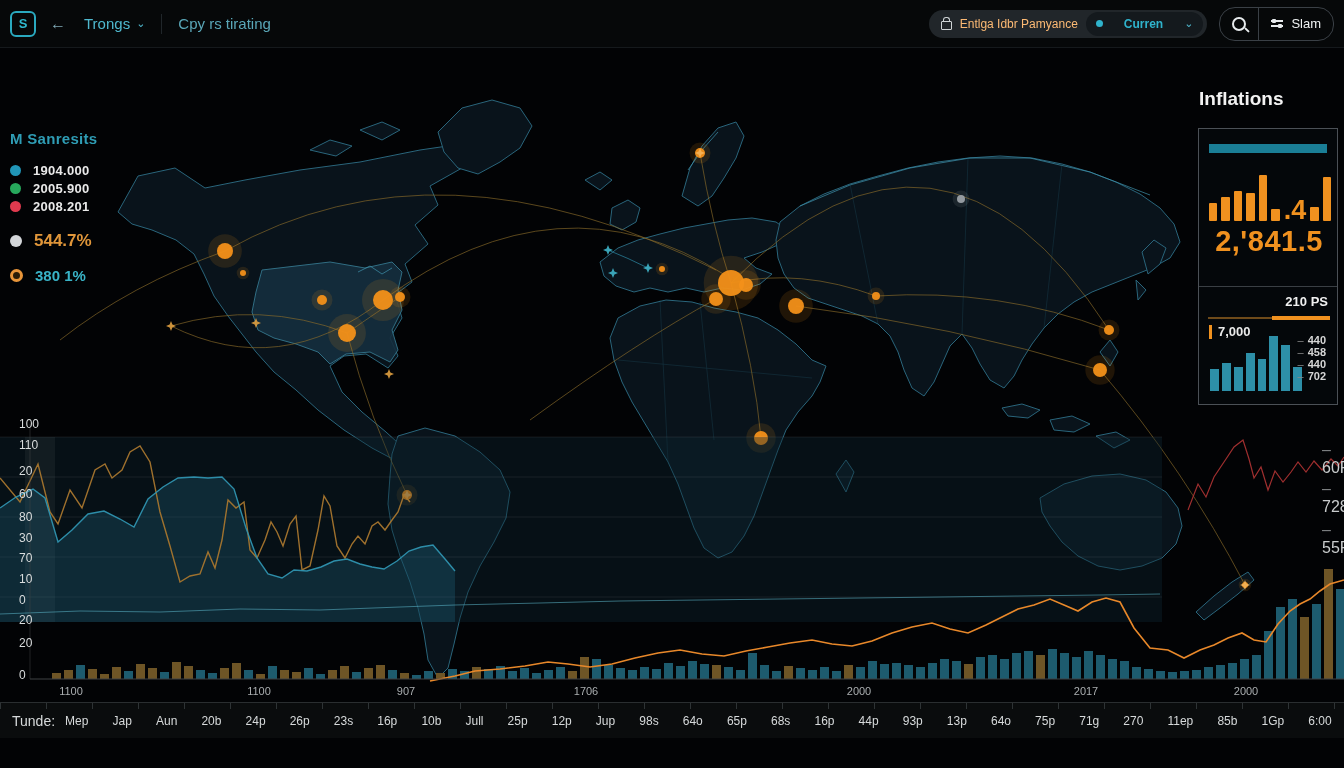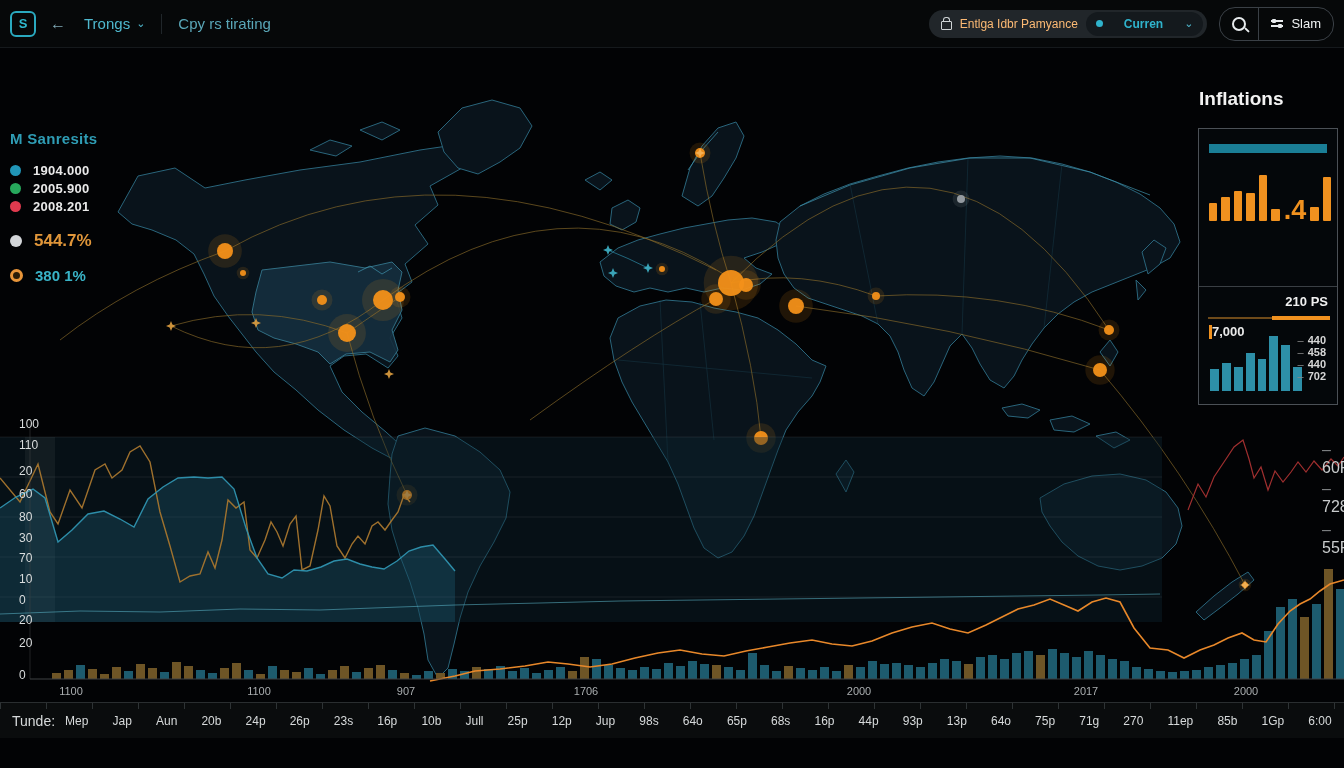--- a/index.html
+++ b/index.html
@@ -58,21 +58,21 @@
   .obar{width:10px;background:#f0911f;border-radius:1px;}
   .obar-label{color:#f0911f;font-size:27px;font-weight:bold;line-height:22px;}
   .bigval{position:absolute;left:6px;top:96px;width:128px;text-align:center;color:#f0911f;
           font-size:29px;font-weight:bold;letter-spacing:.5px;}
   .card-div{position:absolute;left:0;top:157px;width:100%;height:1px;background:#3a3f44;}
   .metric{position:absolute;right:9px;top:165px;color:#f0f0f0;font-size:13px;font-weight:bold;}
   .prog{position:absolute;left:9px;top:187px;width:122px;height:4px;}
   .prog-base{position:absolute;left:0;top:1px;width:100%;height:2px;background:#6e4a1a;}
   .prog-fill{position:absolute;right:0;top:0;width:58px;height:4px;background:#f0911f;}
   .subval{position:absolute;left:10px;top:196px;color:#e9e9e9;font-size:13px;font-weight:bold;
-          border-left:3px solid #f0911f;line-height:14px;}
+          border-left:3px solid #f0911f;padding-left:6px;line-height:14px;}
   .tbars{position:absolute;left:11px;bottom:13px;width:92px;height:56px;display:flex;align-items:flex-end;gap:3px;}
   .tbar{width:9px;background:#2d8fa8;}
   .ticks{position:absolute;right:11px;top:192px;height:74px;display:flex;flex-direction:column;justify-content:center;}
   .tick{color:#d6d6d6;font-size:11px;font-weight:bold;}
   .tick .dash{color:#8b8b8b;margin-right:4px;font-weight:normal;}
   
   .axis-layer{position:absolute;left:16px;top:0;width:1344px;height:768px;z-index:5;pointer-events:none;}
   .ylab{position:absolute;color:#d9dcdd;font-size:12px;transform:translateY(-50%);width:26px;text-align:left;left:3px;}
   .xlab{position:absolute;color:#aaaeb0;font-size:11px;transform:translateX(-50%);top:685px;}
   .rlab{position:absolute;color:#c9cccd;font-size:16px;left:1306px;transform:translateY(-50%);}
@@ -432,20 +432,21 @@
         <div class="obar" style="height: 18px;"></div>
         <div class="obar" style="height: 24px;"></div>
         <div class="obar" style="height: 30px;"></div>
         <div class="obar" style="height: 28px;"></div>
         <div class="obar" style="height: 46px;"></div>
         <div class="obar" style="height: 12px;"></div>
         <div class="obar-label">.4</div>
         <div class="obar" style="height: 14px;"></div>
         <div class="obar" style="height: 44px;"></div>
       </div>
+    <div class="bigval">2,'841.5</div>
     <div class="card-div"></div>
     <div class="metric">210 PS</div>
     <div class="prog">
       <div class="prog-base"></div>
         <div class="prog-fill"></div>
     </div>
     <div class="subval">7,000</div>
     <div class="tbars" id="tbars">
         <div class="tbar" style="height: 22px;"></div>
         <div class="tbar" style="height: 28px;"></div>

